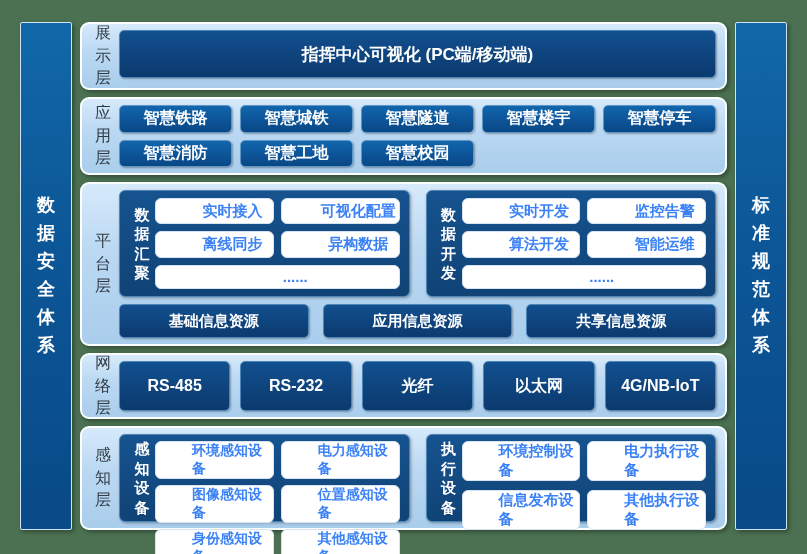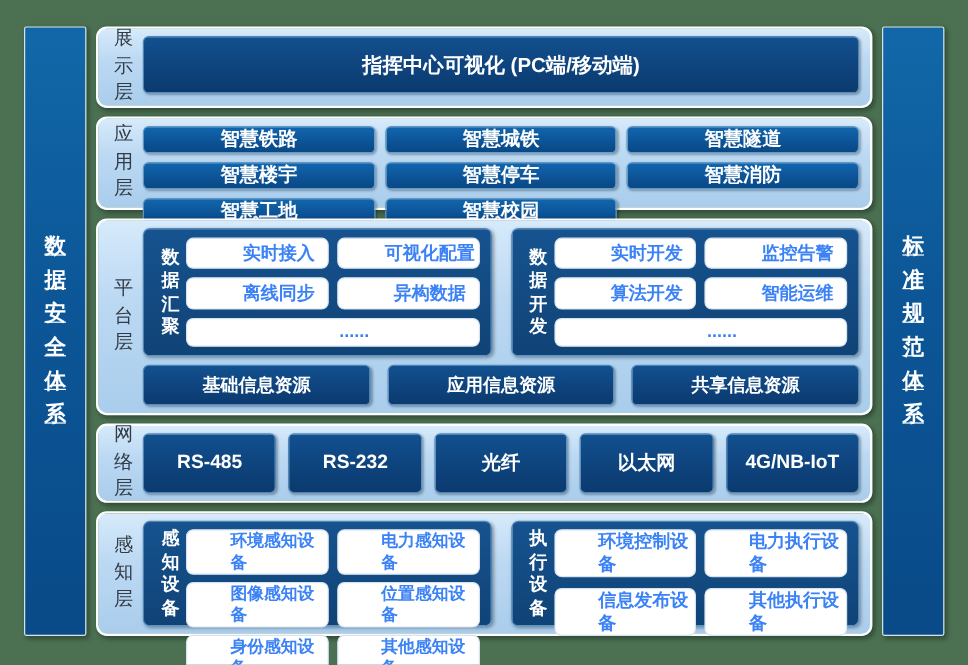--- a/index.html
+++ b/index.html
@@ -25,21 +25,20 @@
     border:1px solid #cfe3f4;
     border-radius:2px;
     box-shadow:2px 2px 4px rgba(0,0,0,0.35);
     display:flex; align-items:center; justify-content:center;
   }
   .vtext {
     display:inline-block; width:1.05em;
     color:#ffffff; font-size:18px; font-weight:bold;
     line-height:1.55; text-align:center;
     word-break:break-all;
-    text-decoration:underline;
   }
 
   
   .main {
     flex:1 1 auto;
     display:flex; flex-direction:column; gap:7px;
   }
 
   
   .panel {
@@ -79,21 +78,21 @@
   }
 
   
   .panel-display { height:68px; }
   .banner { height:48px; font-size:17px; }
 
   
   .panel-app { height:78px; }
   .app-grid {
     height:100%; display:grid;
-    grid-template-columns:repeat(3,1fr);
+    grid-template-columns:repeat(5,1fr);
     grid-template-rows:1fr 1fr;
     gap:7px 8px;
   }
 
   
   .panel-platform { height:164px; }
   .platform-body { display:flex; flex-direction:column; gap:7px; height:100%; }
   .group-row { flex:1 1 auto; display:flex; gap:16px; }
   .dark-group {
     flex:1 1 0;

